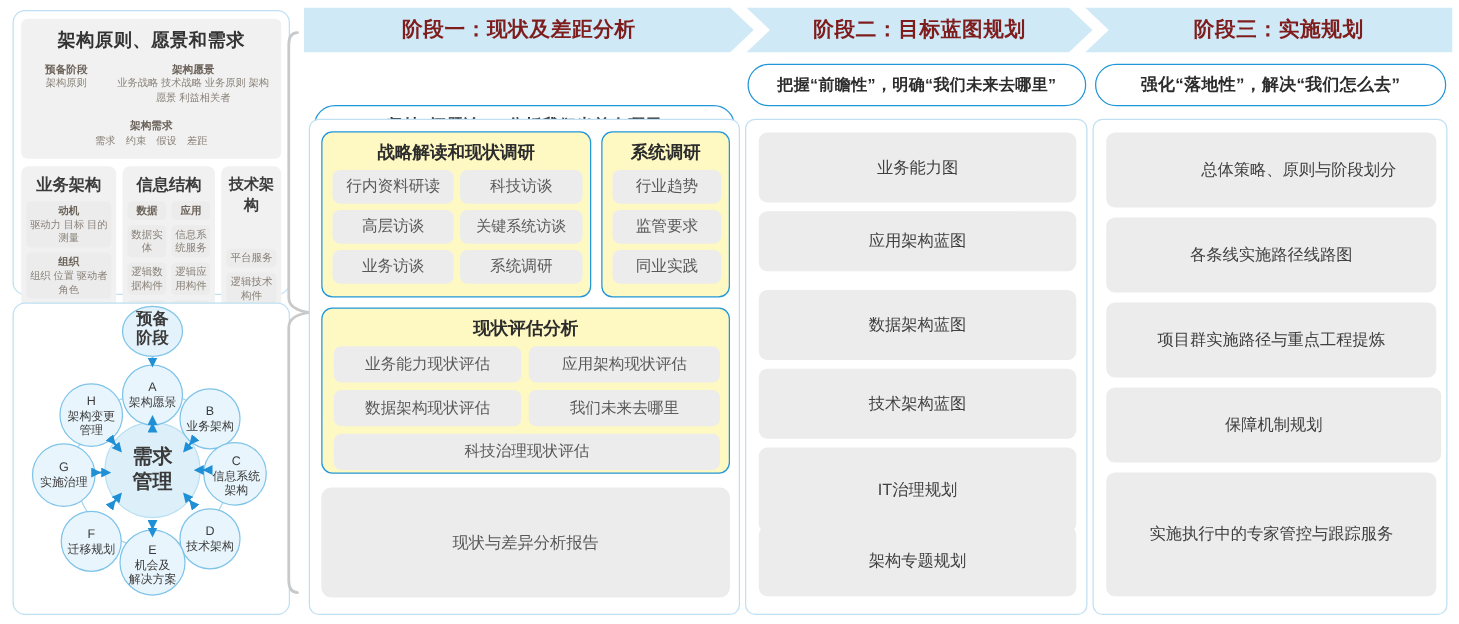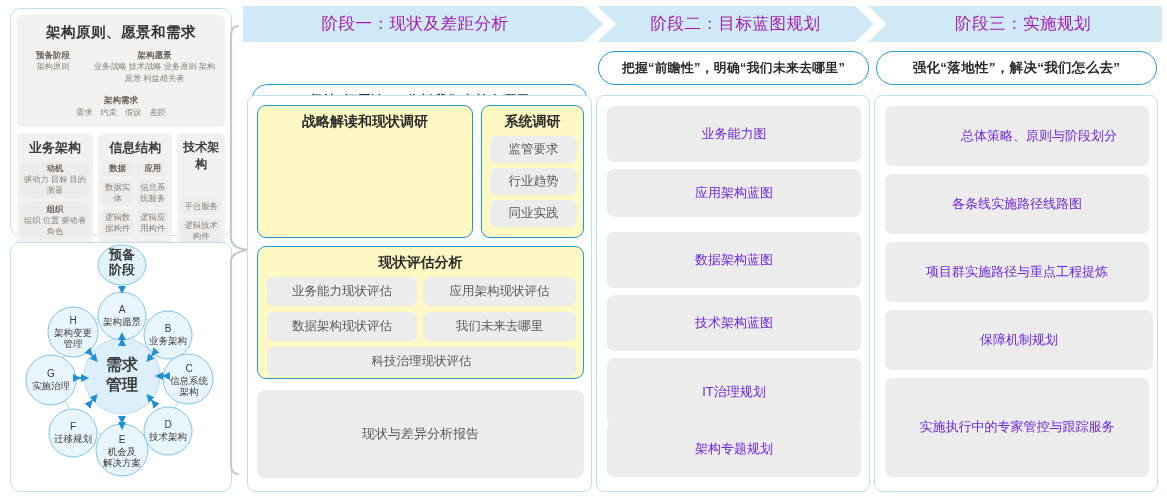--- a/index.html
+++ b/index.html
@@ -48,21 +48,21 @@
   #circles { position:absolute; left:0; top:0; width:222px; height:250px; }
 
   
   #bracket { position:absolute; left:228px; top:24px; width:24px; height:452px; }
 
   
   .banner { position:absolute; top:6px; height:36px; }
   .banner svg { display:block; }
   .banner .btext {
     position:absolute; inset:0; display:flex; align-items:center; justify-content:center;
-    font-size:16.5px; font-weight:normal; color:#a21caf; letter-spacing:.5px;
+    font-size:16.5px; font-weight:bold; color:#7f1d1d; letter-spacing:.5px;
   }
 
   .subtitle {
     position:absolute; height:34px; border:1.6px solid #2196d8; border-radius:17px;
     background:#fff; display:flex; align-items:center; justify-content:center;
     font-size:13.5px; font-weight:bold; color:#2c2c2c; letter-spacing:.3px;
   }
 
   .panel {
     position:absolute; border:1px solid #bfe0f2; border-radius:8px; background:#fff;
@@ -81,21 +81,21 @@
   .chip.sm { font-size:12px; }
 
   .bigchip {
     position:absolute; background:#ececec; border-radius:8px; display:flex;
     align-items:center; justify-content:center; font-size:13px; color:#5a5a5a;
   }
 
   .listchip {
     position:absolute; left:10px; background:#ececec; border-radius:7px;
     display:flex; align-items:center; justify-content:center;
-    font-size:13px; color:#6d28d9; text-align:center; line-height:1.3;
+    font-size:13px; color:#404040; text-align:center; line-height:1.3;
   }
 </style>
 </head>
 <body>
 
 <div id="root">
 
   <div class="left-col">
 
     <div class="lp-box" id="lp-top">
@@ -294,27 +294,35 @@
     </svg>
     <div class="btext" style="padding-right:16px;">阶段一：现状及差距分析</div>
   </div>
 
   <div class="subtitle" style="left:251px; top:60px; width:337px;margin-top:24px;">坚持“问题论”，分析我们当前在哪里</div>
 
   <div class="panel" style="left:247px; top:95px; width:345px; height:397px;">
 
     <div class="card" style="left:9px; top:9px; width:216px; height:133px;">
       <div class="card-title" style="margin-top:7px;">战略解读和现状调研</div>
+      <div style="position:absolute; left:8px; top:30px; width:200px; display:flex; flex-wrap:wrap; gap:5px;">
+        <div class="chip" style="width:97px;height:27px;">行内资料研读</div>
+        <div class="chip" style="width:98px;height:27px;">科技访谈</div>
+        <div class="chip" style="width:97px;height:27px;">高层访谈</div>
+        <div class="chip sm" style="width:98px;height:27px;">关键系统访谈</div>
+        <div class="chip" style="width:97px;height:27px;">业务访谈</div>
+        <div class="chip" style="width:98px;height:27px;">系统调研</div>
+      </div>
     </div>
 
     <div class="card" style="left:233px; top:9px; width:103px; height:133px;">
       <div class="card-title" style="margin-top:7px;">系统调研</div>
       <div style="position:absolute; left:8px; top:30px; width:87px; display:flex; flex-direction:column; gap:5px;">
+        <div class="chip" style="height:27px;">行业趋势</div>
         <div class="chip" style="height:27px;">监管要求</div>
-        <div class="chip" style="height:27px;">行业趋势</div>
         <div class="chip" style="height:27px;">同业实践</div>
       </div>
     </div>
 
     <div class="card" style="left:9px; top:150px; width:327px; height:133px;">
       <div class="card-title" style="margin-top:7px;">现状评估分析</div>
       <div style="position:absolute; left:9px; top:30px; width:309px; display:flex; flex-wrap:wrap; gap:6px;">
         <div class="chip" style="width:150px;height:29px;">业务能力现状评估</div>
         <div class="chip" style="width:153px;height:29px;">应用架构现状评估</div>
         <div class="chip" style="width:150px;height:29px;">数据架构现状评估</div>

